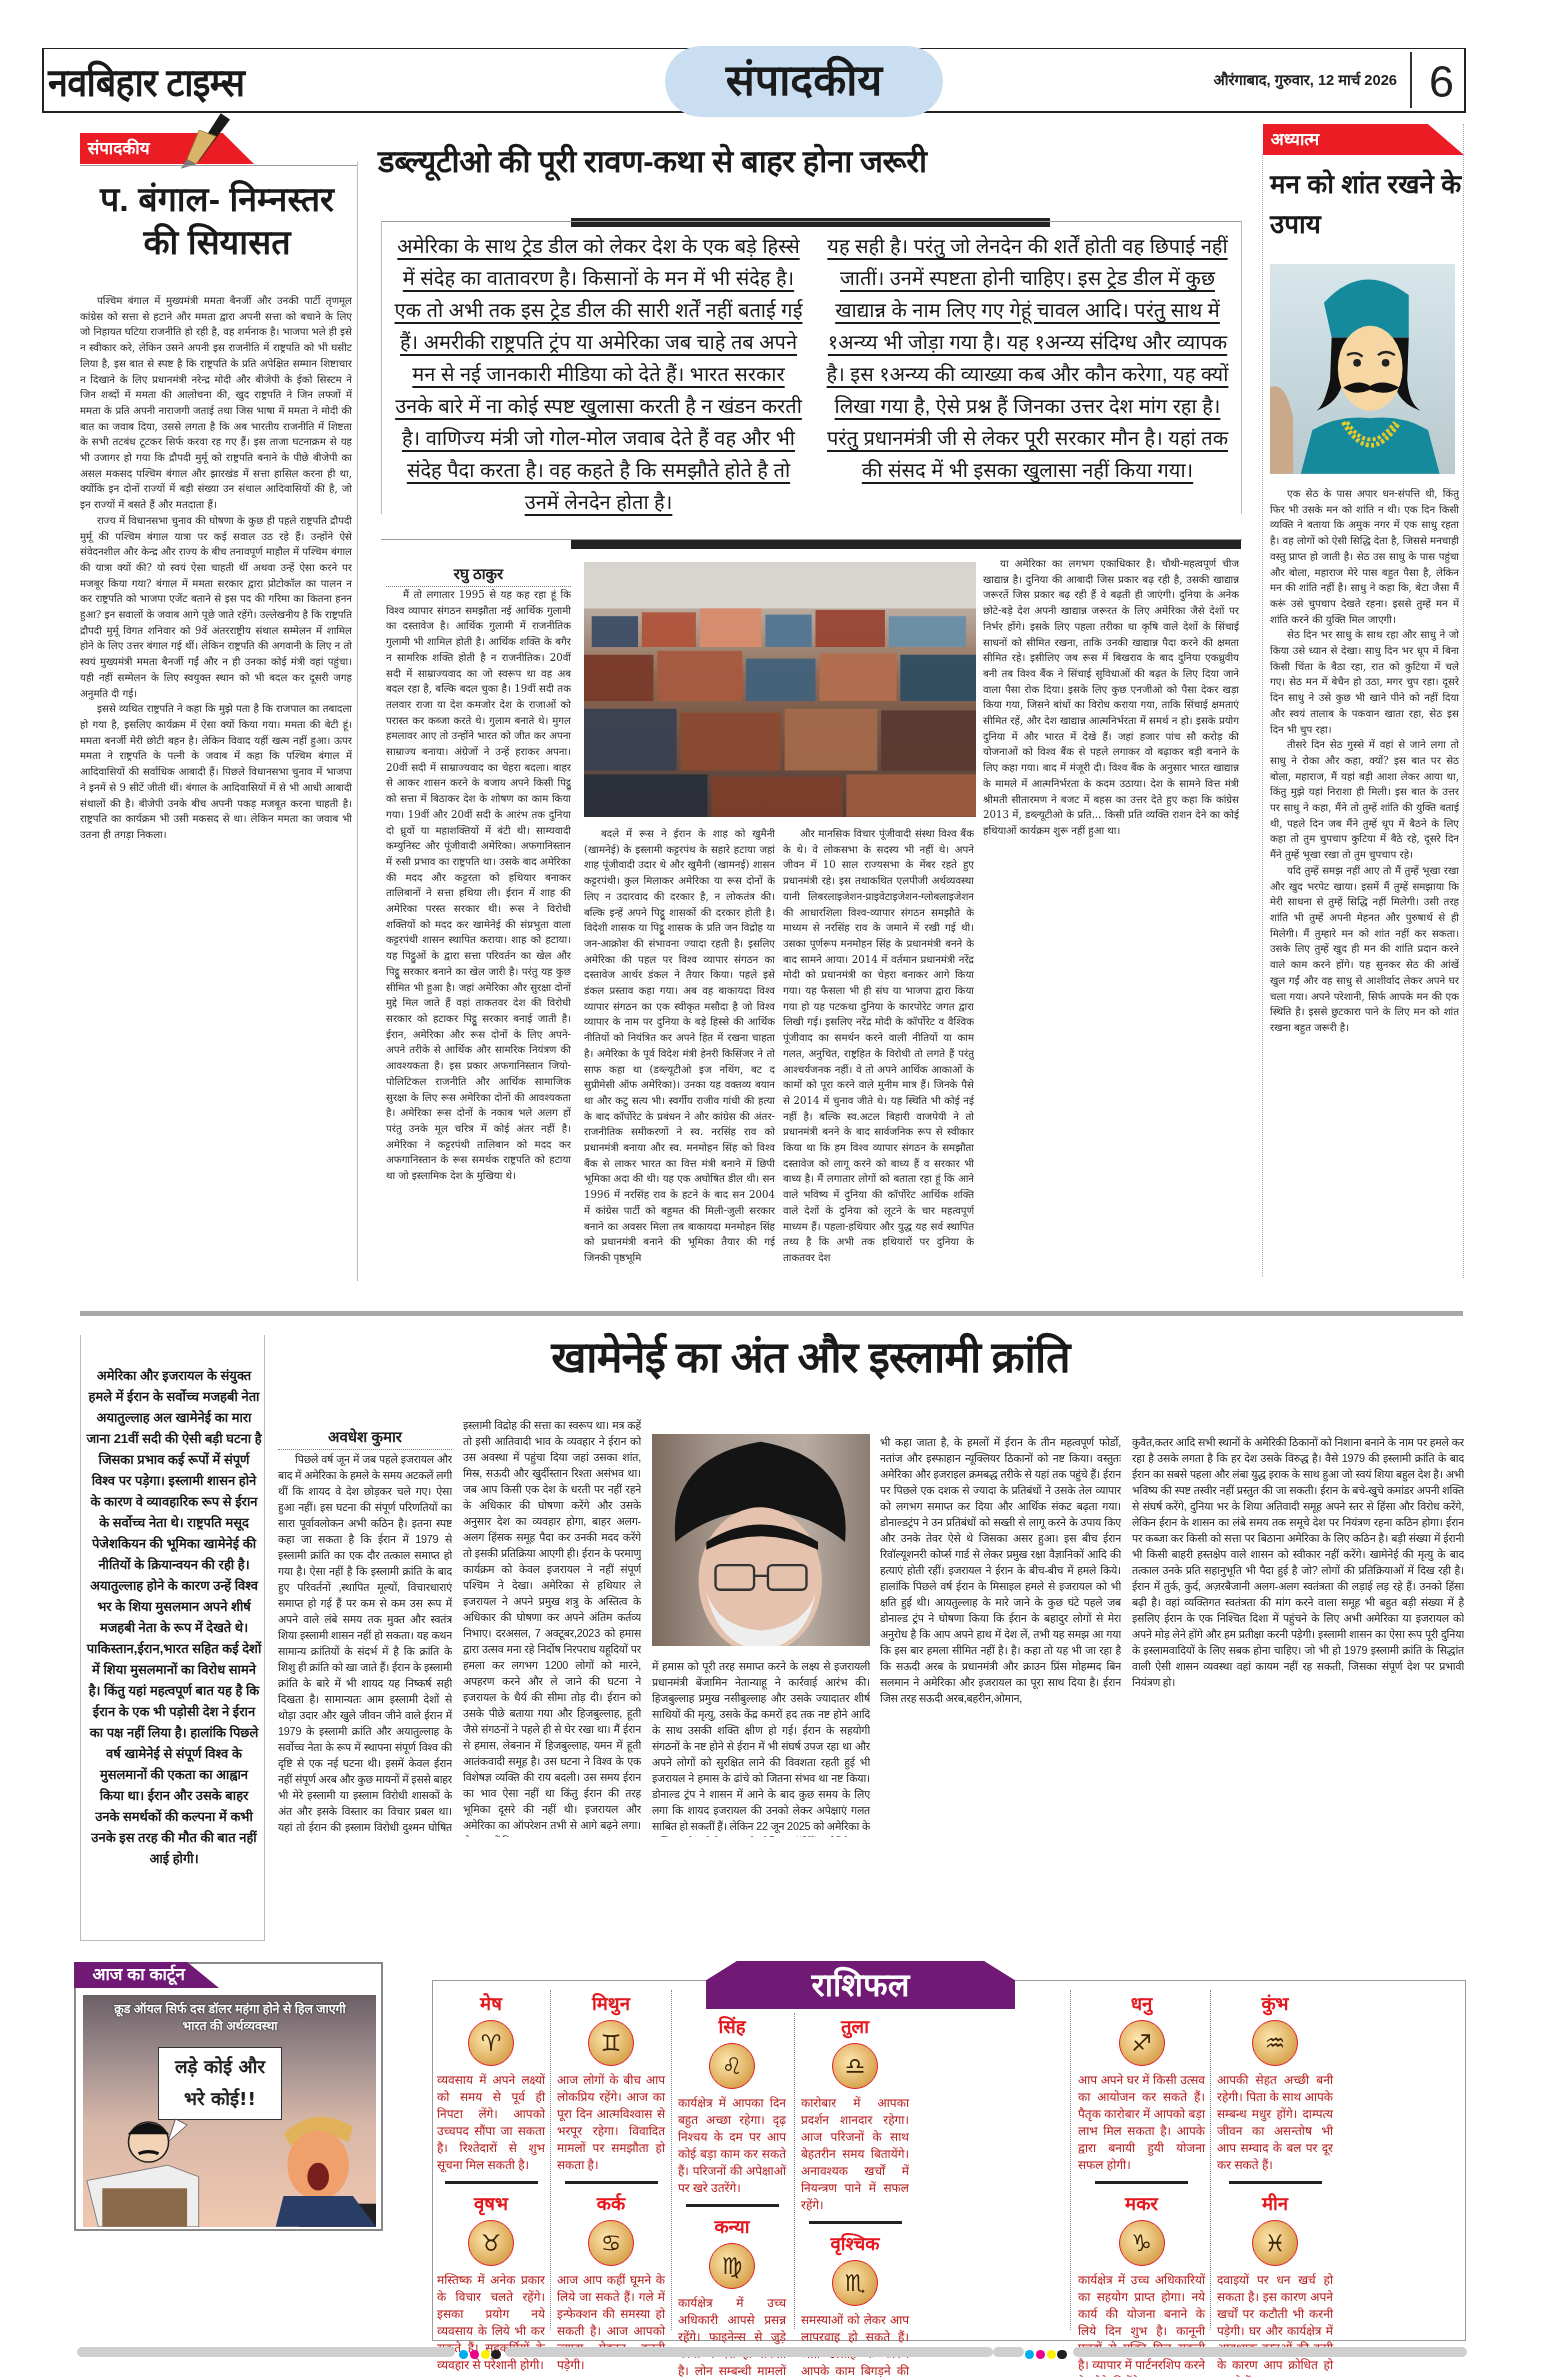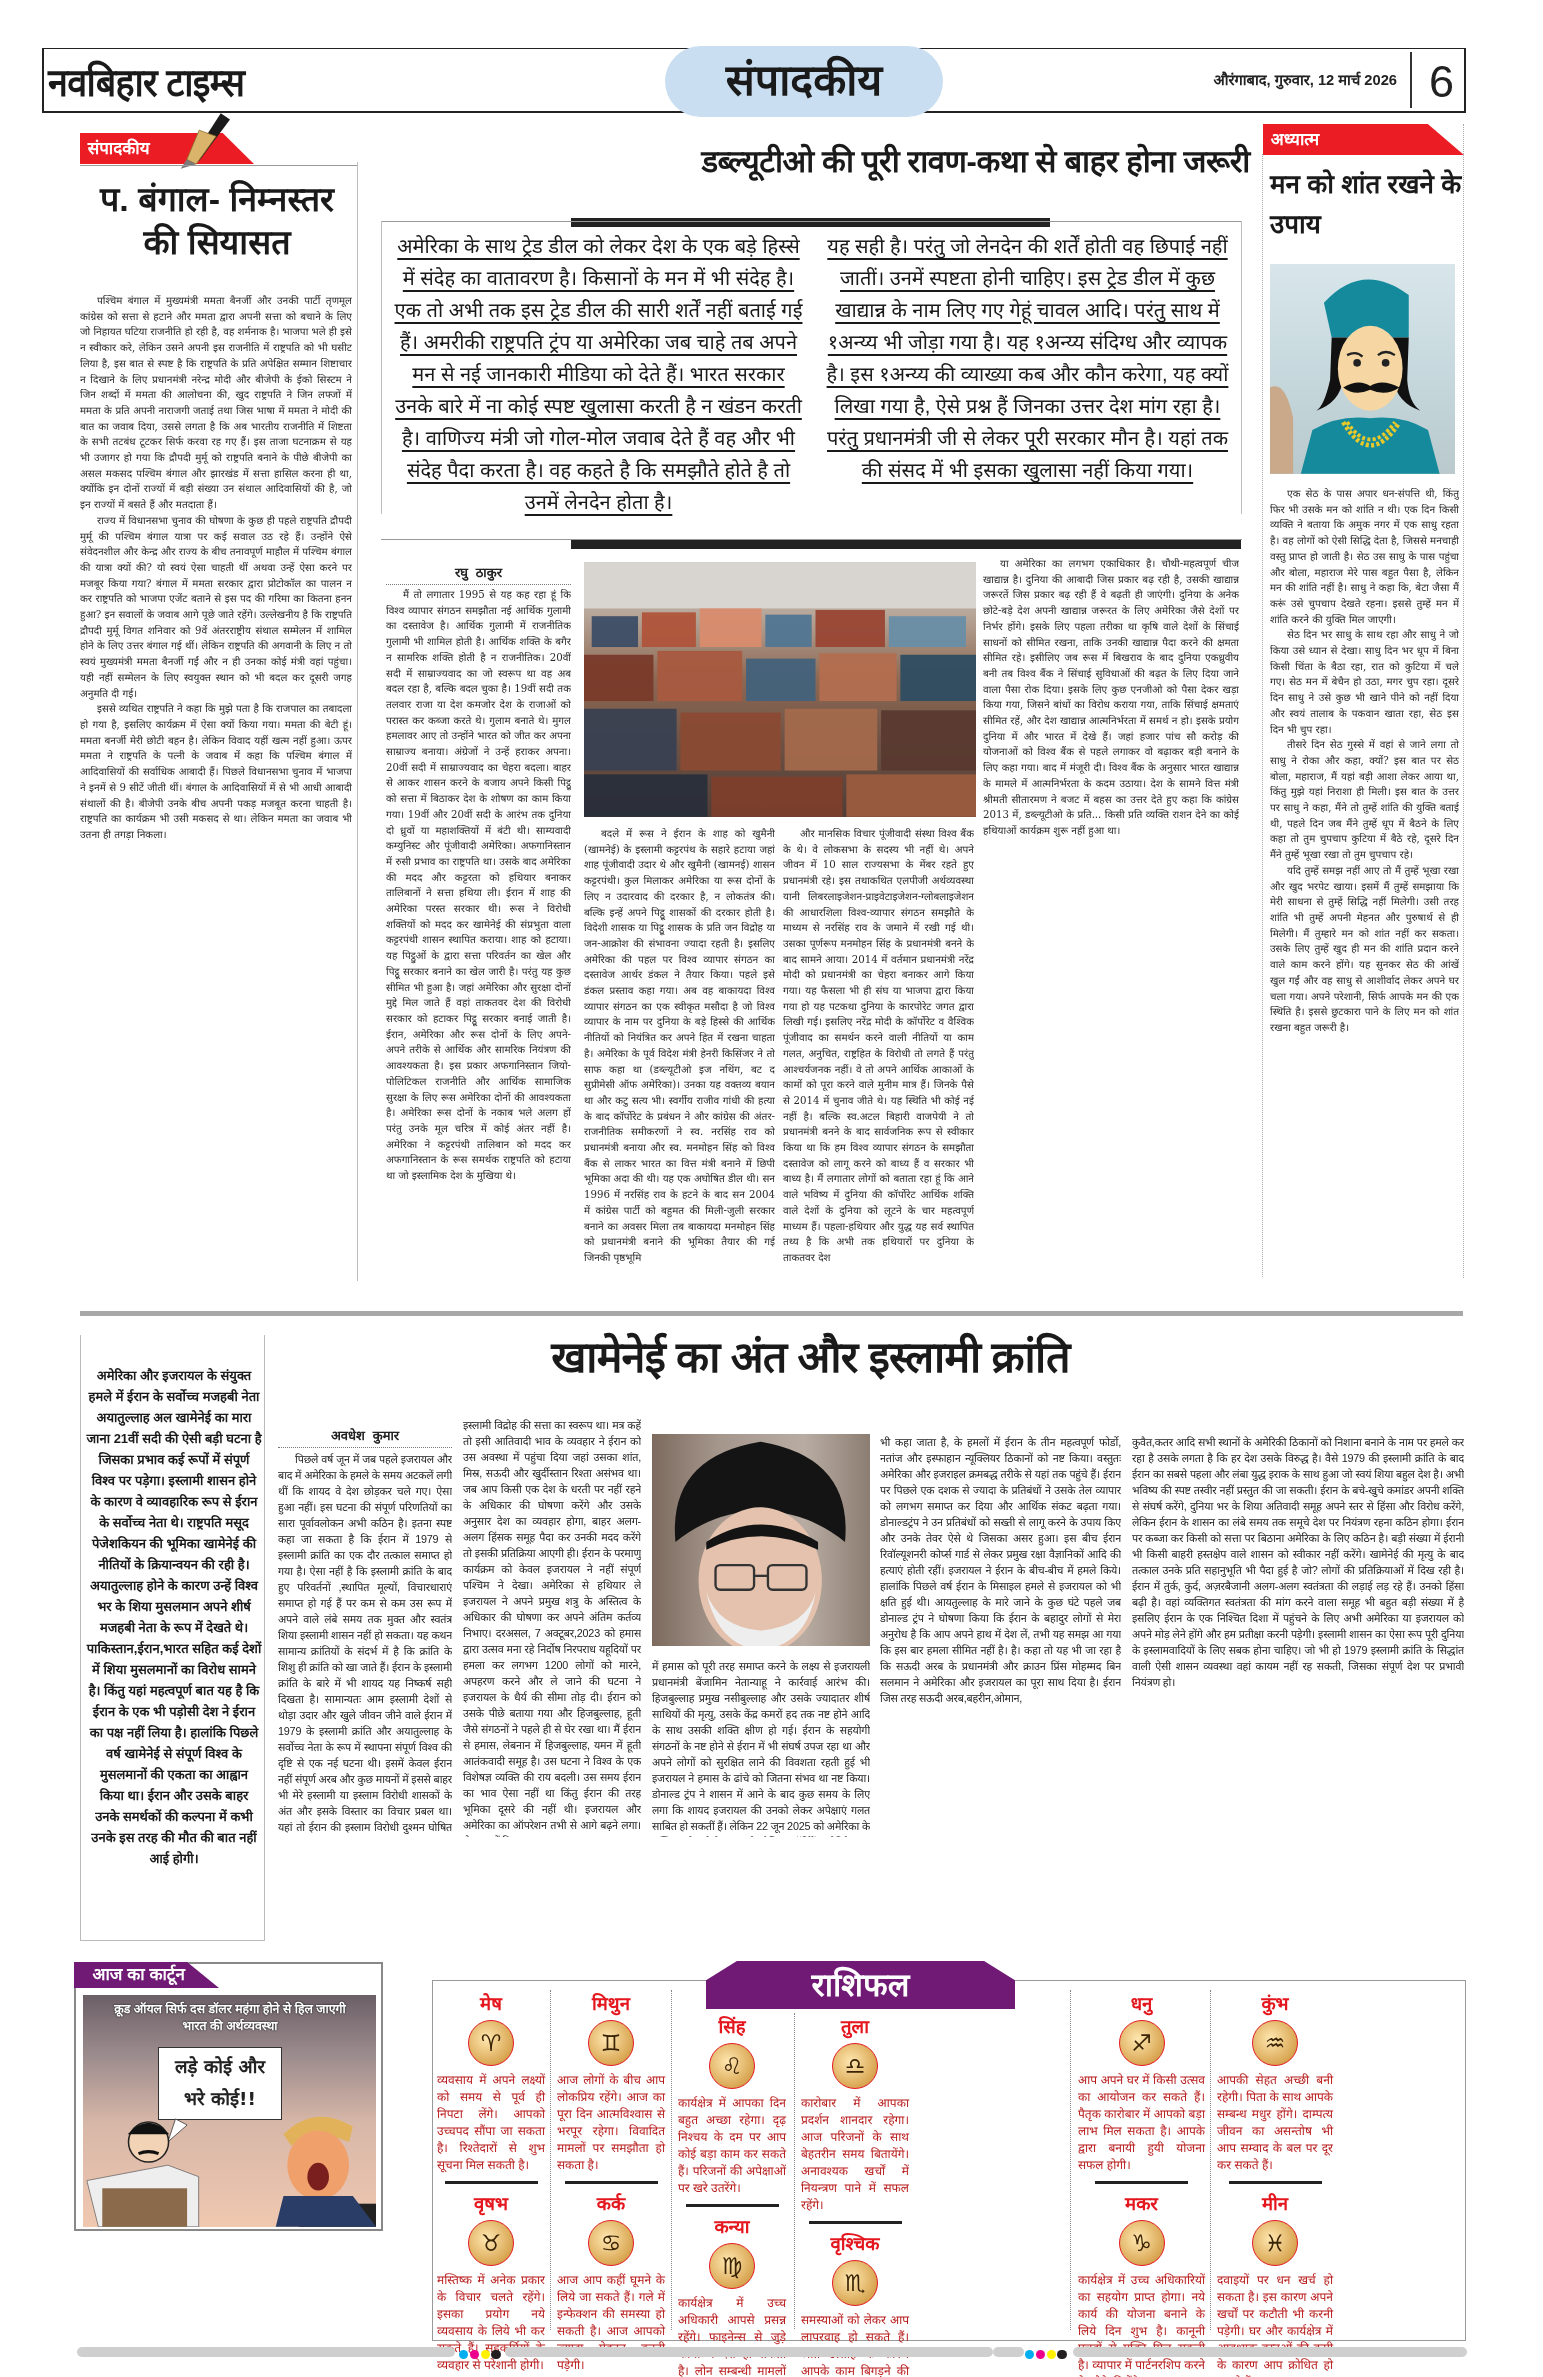--- a/index.html
+++ b/index.html
@@ -26,21 +26,21 @@
   .cond p { text-indent: 17px; }
 
   .headline { font-family: "Liberation Sans", sans-serif; font-weight: 700; color: #1a1a1a; }
   .vline { background: #bdbdbd; width: 0.8px; }
   .hline { background: #8c8c8c; height: 1.5px; }
   .thick { background: #222; height: 9.3px; }
 
   .pull { font-family: "Liberation Sans", sans-serif; font-weight: 400; font-size: 20px; line-height: 32px; text-align: center; color: #1a1a1a; }
   .pull span { text-decoration: underline; text-underline-offset: 5.4px; text-decoration-thickness: 1.5px; }
 
-  .byline { font-family: Liberation Mono, monospace; font-weight: 700; font-size: 13px; text-align: center; border-bottom: 0.8px dotted #777; padding-bottom: 3.1px; }
+  .byline { font-family: Liberation Sans, sans-serif; font-weight: 700; font-size: 15px; text-align: center; border-bottom: 0.8px dotted #777; padding-bottom: 3.1px; }
 
   
   .img-box { overflow: hidden; }
 
   
   .rashi-sign { text-align: center; }
   .rashi-name { font-family: "Liberation Sans", sans-serif; font-weight: 700; font-size: 18.5px; color: #e4161e; text-align: center; }
   .rashi-icon { width: 46px; height: 46px; border-radius: 50%; border: 1.5px solid #e4161e; margin: 4.6px auto 6.2px; display: flex; align-items: center; justify-content: center; font-size: 23px; background: radial-gradient(circle at 40% 40%, #ffe7b0, #c88a2a); color: #3a2405; }
   .rashi-text { font-family: "Liberation Sans", sans-serif; font-size: 12px; line-height: 17px; text-align: justify; color: #b91c1c; }
   .rashi-rule { width: 93px; height: 2.3px; background: #222; margin: 7.7px auto 6.2px; }
@@ -71,21 +71,21 @@
 <div class="abs vline" style="left:357px; top:162px; height:1119px;"></div>
 
 <div class="abs headline" style="left:80px; top:178px; width:274px; font-size:34px; line-height:43px; text-align:center;">प. बंगाल- निम्नस्तर की सियासत</div>
 
 <div class="abs col" style="left:80px; top:293px; width:272px; height:984px;">
   <p>पश्चिम बंगाल में मुख्यमंत्री ममता बैनर्जी और उनकी पार्टी तृणमूल कांग्रेस को सत्ता से हटाने और ममता द्वारा अपनी सत्ता को बचाने के लिए जो निहायत घटिया राजनीति हो रही है, वह शर्मनाक है। भाजपा भले ही इसे न स्वीकार करे, लेकिन उसने अपनी इस राजनीति में राष्ट्रपति को भी घसीट लिया है, इस बात से स्पष्ट है कि राष्ट्रपति के प्रति अपेक्षित सम्मान शिष्टाचार न दिखाने के लिए प्रधानमंत्री नरेन्द्र मोदी और बीजेपी के ईको सिस्टम ने जिन शब्दों में ममता की आलोचना की, खुद राष्ट्रपति ने जिन लफ्जों में ममता के प्रति अपनी नाराजगी जताई तथा जिस भाषा में ममता ने मोदी की बात का जवाब दिया, उससे लगता है कि अब भारतीय राजनीति में शिष्टता के सभी तटबंध टूटकर सिर्फ करवा रह गए हैं। इस ताजा घटनाक्रम से यह भी उजागर हो गया कि द्रौपदी मुर्मू को राष्ट्रपति बनाने के पीछे बीजेपी का असल मकसद पश्चिम बंगाल और झारखंड में सत्ता हासिल करना ही था, क्योंकि इन दोनों राज्यों में बड़ी संख्या उन संथाल आदिवासियों की है, जो इन राज्यों में बसते हैं और मतदाता हैं।</p>
   <p>राज्य में विधानसभा चुनाव की घोषणा के कुछ ही पहले राष्ट्रपति द्रौपदी मुर्मू की पश्चिम बंगाल यात्रा पर कई सवाल उठ रहे हैं। उन्होंने ऐसे संवेदनशील और केन्द्र और राज्य के बीच तनावपूर्ण माहौल में पश्चिम बंगाल की यात्रा क्यों की? यो स्वयं ऐसा चाहती थीं अथवा उन्हें ऐसा करने पर मजबूर किया गया? बंगाल में ममता सरकार द्वारा प्रोटोकॉल का पालन न कर राष्ट्रपति को भाजपा एजेंट बताने से इस पद की गरिमा का कितना हनन हुआ? इन सवालों के जवाब आगे पूछे जाते रहेंगे। उल्लेखनीय है कि राष्ट्रपति द्रौपदी मुर्मू विगत शनिवार को 9वें अंतरराष्ट्रीय संथाल सम्मेलन में शामिल होने के लिए उत्तर बंगाल गई थीं। लेकिन राष्ट्रपति की अगवानी के लिए न तो स्वयं मुख्यमंत्री ममता बैनर्जी गईं और न ही उनका कोई मंत्री वहां पहुंचा। यही नहीं सम्मेलन के लिए स्वयुक्त स्थान को भी बदल कर दूसरी जगह अनुमति दी गई।</p>
   <p>इससे व्यथित राष्ट्रपति ने कहा कि मुझे पता है कि राजपाल का तबादला हो गया है, इसलिए कार्यक्रम में ऐसा क्यों किया गया। ममता की बेटी हूं। ममता बनर्जी मेरी छोटी बहन है। लेकिन विवाद यहीं खत्म नहीं हुआ। ऊपर ममता ने राष्ट्रपति के पत्नी के जवाब में कहा कि पश्चिम बंगाल में आदिवासियों की सर्वाधिक आबादी हैं। पिछले विधानसभा चुनाव में भाजपा ने इनमें से 9 सीटें जीती थीं। बंगाल के आदिवासियों में से भी आधी आबादी संथालों की है। बीजेपी उनके बीच अपनी पकड़ मजबूत करना चाहती है। राष्ट्रपति का कार्यक्रम भी उसी मकसद से था। लेकिन ममता का जवाब भी उतना ही तगड़ा निकला।</p>
 </div>
 
-<div class="abs headline" style="left:378px; top:139px; width:872px; font-size:31px; line-height:46px; text-align:right; letter-spacing:-0.4px;">डब्ल्यूटीओ की पूरी रावण-कथा से बाहर होना जरूरी</div>
+<div class="abs headline" style="left:378px; top:139px; width:872px; font-size:31px; line-height:46px; text-align:left; letter-spacing:-0.4px;">डब्ल्यूटीओ की पूरी रावण-कथा से बाहर होना जरूरी</div>
 
 <div class="abs thick" style="left:571px; top:218px; width:479px;"></div>
 <div class="abs" style="left:381px; top:221px; width:861px; height:0.8px; background:#999;"></div>
 <div class="abs vline" style="left:381px; top:221px; height:293px;"></div>
 <div class="abs vline" style="left:1241px; top:221px; height:293px;"></div>
 
 <div class="abs pull" style="left:394px; top:230px; width:409px;">
   <span>अमेरिका के साथ ट्रेड डील को लेकर देश के एक बड़े हिस्से में संदेह का वातावरण है। किसानों के मन में भी संदेह है। एक तो अभी तक इस ट्रेड डील की सारी शर्तें नहीं बताई गई हैं। अमरीकी राष्ट्रपति ट्रंप या अमेरिका जब चाहे तब अपने मन से नई जानकारी मीडिया को देते हैं। भारत सरकार उनके बारे में ना कोई स्पष्ट खुलासा करती है न खंडन करती है। वाणिज्य मंत्री जो गोल-मोल जवाब देते हैं वह और भी संदेह पैदा करता है। वह कहते है कि समझौते होते है तो उनमें लेनदेन होता है।</span>
 </div>
 <div class="abs pull" style="left:823px; top:230px; width:409px;">

